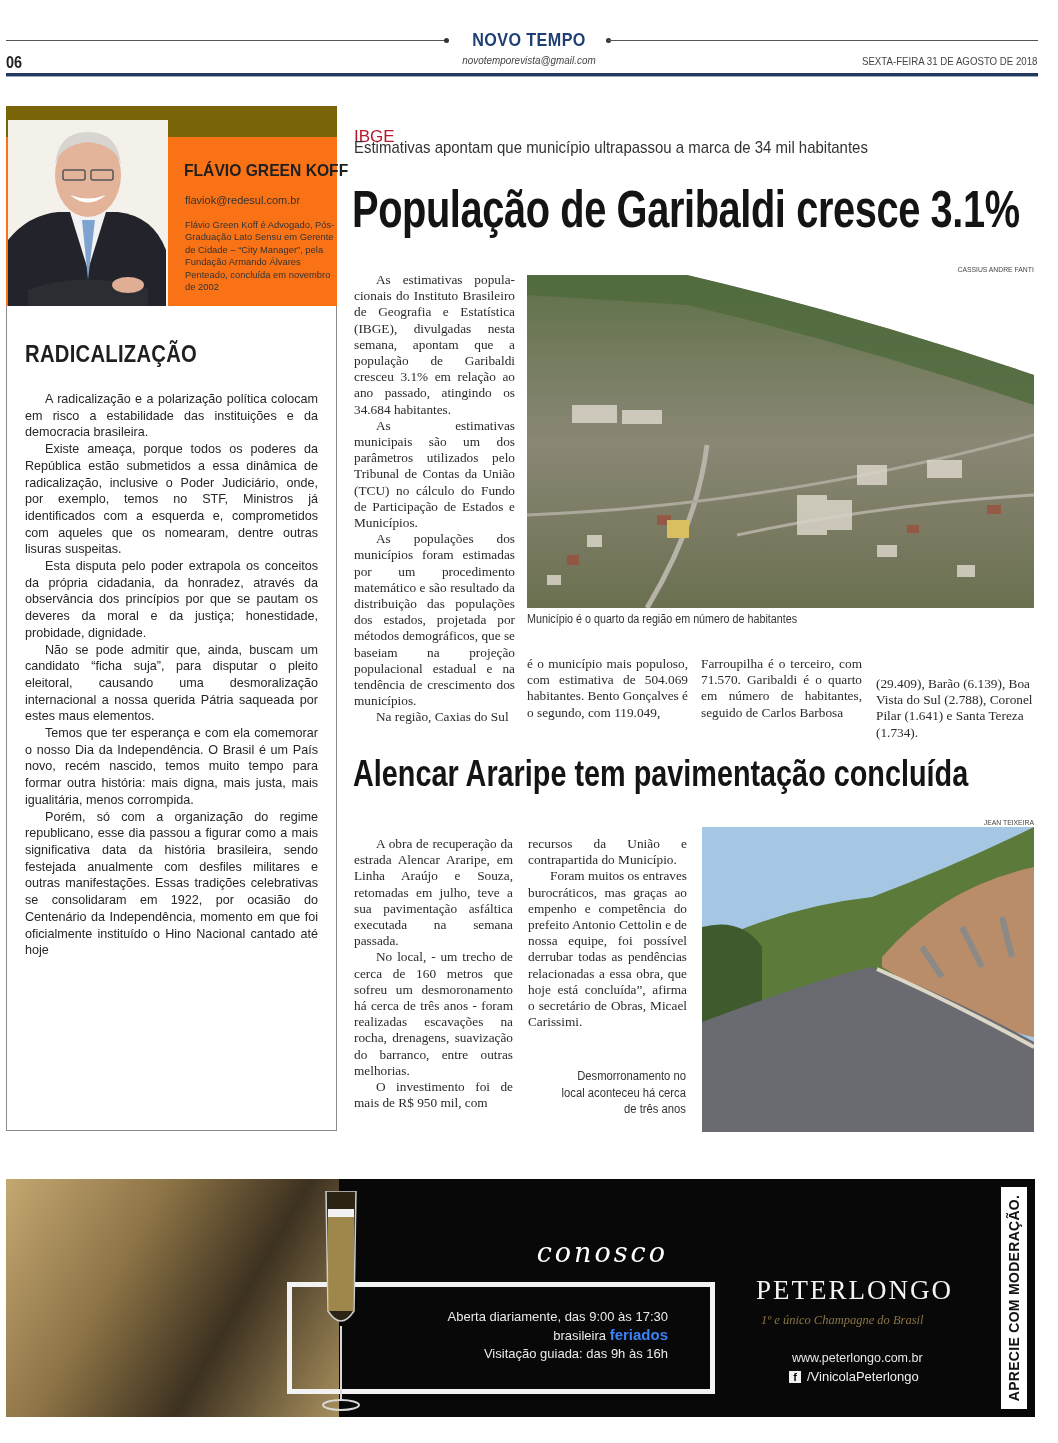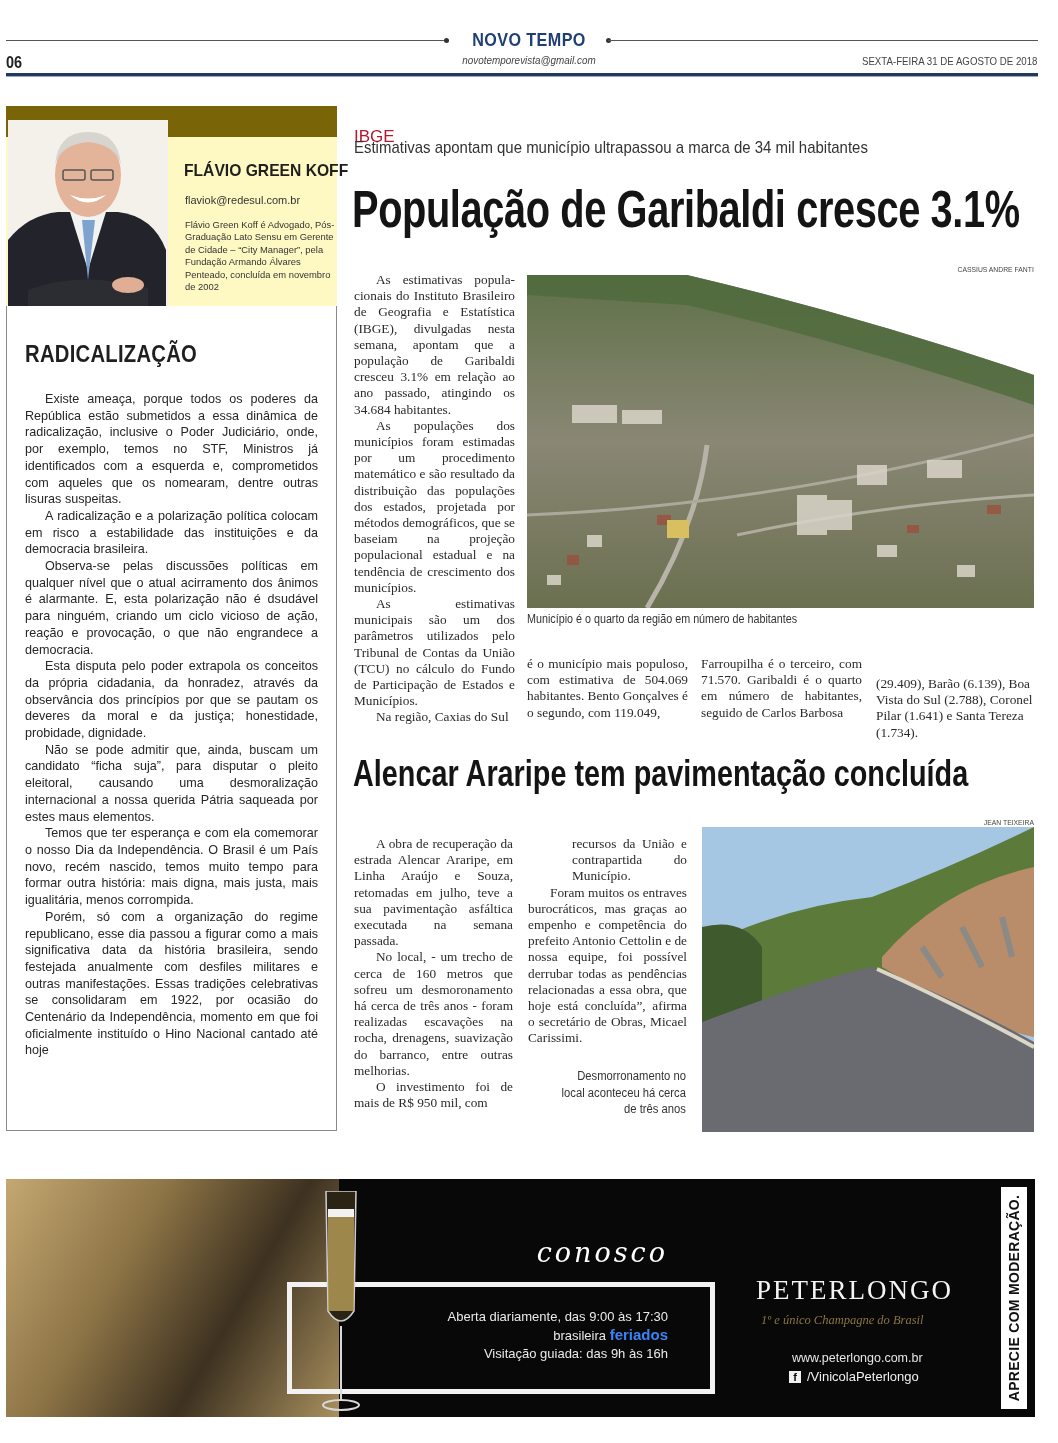--- a/index.html
+++ b/index.html
@@ -8,21 +8,21 @@
   
   .hdr-line { position: absolute; height: 1px; background: #555; top: 40px; }
   .hdr-dot { position: absolute; width: 5px; height: 5px; border-radius: 50%; background: #333; top: 38px; }
   .masthead { position: absolute; left: 0; width: 1058px; top: 29px; text-align: center; font-family: "Liberation Sans", sans-serif; font-weight: bold; font-size: 19px; color: #1f3f74; transform: scaleX(0.85); letter-spacing: 0.5px; }
   .mail { position: absolute; left: 0; width: 1058px; top: 54px; text-align: center; font-size: 11px; font-style: italic; color: #444; transform: scaleX(0.9); }
   .pgnum { position: absolute; left: 6px; top: 53px; font-weight: bold; font-size: 17px; color: #222; transform: scaleX(0.85); transform-origin: left; }
   .date { position: absolute; right: 20px; top: 55px; font-size: 11px; color: #444; transform: scaleX(0.88); transform-origin: right; }
   .hdr-rule { position: absolute; left: 6px; right: 20px; top: 73px; height: 4px; background: #22385e; border-bottom: 1px solid #9ab; }
 
   
-  .author-box { position: absolute; left: 6px; top: 106px; width: 331px; height: 200px; background: #fef9c3; }
+  .author-box { position: absolute; left: 6px; top: 106px; width: 331px; height: 200px; background: #f97316; }
   .author-band { position: absolute; left: 0; top: 0; width: 100%; height: 31px; background: #7a6408; }
   .author-photo { position: absolute; left: 2px; top: 14px; width: 160px; height: 186px; }
   .author-name { position: absolute; left: 178px; top: 55px; font-weight: bold; font-size: 17px; color: #1f1f1f; transform: scaleX(0.92); transform-origin: left; white-space: nowrap; }
   .author-mail { position: absolute; left: 179px; top: 88px; font-size: 11px; color: #333; }
   .author-bio { position: absolute; left: 179px; top: 113px; font-size: 9.4px; line-height: 12.4px; color: #333; width: 150px; }
 
   .col-box { position: absolute; left: 6px; top: 306px; width: 331px; height: 825px; border: 1px solid #8a8a8a; border-top: none; }
   .col-title { position: absolute; left: 25px; top: 341px; font-weight: bold; font-size: 23px; color: #1f1f1f; transform: scaleX(0.88); transform-origin: left; letter-spacing: 0.3px; }
   .col-text { position: absolute; left: 25px; top: 391px; width: 293px; font-size: 12.6px; line-height: 16.7px; color: #262626; text-align: justify; }
   .col-text p { text-indent: 20px; }
@@ -38,21 +38,21 @@
   .photo1 { position: absolute; left: 527px; top: 275px; width: 507px; height: 333px; overflow: hidden; }
   .caption1 { position: absolute; left: 527px; top: 612px; font-size: 12.5px; color: #333; transform: scaleX(0.86); transform-origin: left; white-space: nowrap; }
   .art1-c2 { position: absolute; left: 527px; top: 656px; width: 161px; }
   .art1-c3 { position: absolute; left: 701px; top: 656px; width: 161px; }
   .art1-c4 { position: absolute; left: 876px; top: 676px; width: 160px; }
 
   
   .headline2 { position: absolute; left: 353px; top: 753px; font-weight: bold; font-size: 36px; color: #141414; transform: scaleX(0.8); transform-origin: left; white-space: nowrap; }
   .art2-c1 { position: absolute; left: 354px; top: 836px; width: 159px; }
   .art2-c2 { position: absolute; left: 528px; top: 836px; width: 159px; }
-  .art2-c2 p.first { text-indent: 0; margin-left: 44px; }
+  .art2-c2 p.first { text-indent: 0; }
   .caption2 { position: absolute; left: 540px; top: 1068px; width: 146px; text-align: right; font-size: 12.5px; line-height: 16.7px; color: #333; transform: scaleX(0.9); transform-origin: right; }
   .photo2 { position: absolute; left: 702px; top: 827px; width: 332px; height: 305px; overflow: hidden; }
 
   
   .ad { position: absolute; left: 6px; top: 1179px; width: 1029px; height: 238px; background: #080808; overflow: hidden; }
   .ad-left { position: absolute; left: 0; top: 0; width: 333px; height: 238px; background: linear-gradient(120deg, #c4a872 0%, #8d7446 35%, #3d3120 65%, #a8905e 100%); }
   .ad-frame { position: absolute; left: 281px; top: 103px; width: 428px; height: 112px; border: 5px solid #f2f2f2; }
   .ad-glass { position: absolute; left: 310px; top: 12px; width: 50px; height: 222px; }
   .ad-h1 { position: absolute; left: 380px; top: 30px; width: 282px; text-align: right; font-size: 22px; color: #f4f4f4; letter-spacing: 0.3px; }
   .ad-h2 { position: absolute; left: 380px; top: 58px; width: 282px; text-align: right; font-family: "DejaVu Serif", serif; font-style: italic; font-size: 27px; color: #ffffff; letter-spacing: 3px; }
@@ -97,38 +97,37 @@
     <path d="M20 170 Q70 150 140 168 L140 186 L20 186 Z" fill="#2c2d33"></path>
     <ellipse cx="120" cy="165" rx="16" ry="8" fill="#e0ae94"></ellipse>
   </svg>
   <div class="author-name">FLÁVIO GREEN KOFF</div>
   <div class="author-mail">flaviok@redesul.com.br</div>
   <div class="author-bio">Flávio Green Koff é Advogado, Pós-Graduação Lato Sensu em Gerente de Cidade – “City Manager”, pela Fundação Armando Álvares Penteado, concluída em novembro de 2002</div>
 </div>
 <div class="col-box"></div>
 <div class="col-title">RADICALIZAÇÃO</div>
 <div class="col-text">
+  <p>A radicalização e a polarização política colocam em risco a estabilidade das instituições e da democracia brasileira.</p>
   <p>Existe ameaça, porque todos os poderes da República estão submetidos a essa dinâmica de radicalização, inclusive o Poder Judiciário, onde, por exemplo, temos no STF, Ministros já identificados com a esquerda e, comprometidos com aqueles que os nomearam, dentre outras lisuras suspeitas.</p>
-  <p>A radicalização e a polarização política colocam em risco a estabilidade das instituições e da democracia brasileira.</p>
-  <p>Observa-se pelas discussões políticas em qualquer nível que o atual acirramento dos ânimos é alarmante. E, esta polarização não é dsudável para ninguém, criando um ciclo vicioso de ação, reação e provocação, o que não engrandece a democracia.</p>
   <p>Esta disputa pelo poder extrapola os conceitos da própria cidadania, da honradez, através da observância dos princípios por que se pautam os deveres da moral e da justiça; honestidade, probidade, dignidade.</p>
   <p>Não se pode admitir que, ainda, buscam um candidato “ficha suja”, para disputar o pleito eleitoral, causando uma desmoralização internacional a nossa querida Pátria saqueada por estes maus elementos.</p>
   <p>Temos que ter esperança e com ela comemorar o nosso Dia da Independência. O Brasil é um País novo, recém nascido, temos muito tempo para formar outra história: mais digna, mais justa, mais igualitária, menos corrompida.</p>
   <p>Porém,  só com a organização do regime republicano, esse dia passou a figurar como a mais significativa data da história brasileira, sendo festejada anualmente com desfiles militares e outras manifestações. Essas tradições celebrativas se consolidaram em 1922, por ocasião do Centenário da Independência, momento em que foi oficialmente instituído o Hino Nacional cantado até hoje</p>
 </div>
 
 <div class="kicker">IBGE</div>
 <div class="subhead">Estimativas apontam que município ultrapassou a marca de 34 mil habitantes</div>
 <div class="headline">População de Garibaldi cresce 3.1%</div>
 <div class="credit" style="right:24px; top:265px;">CASSIUS ANDRE FANTI</div>
 
 <div class="art1-c1 serif">
   <p>As estimativas popula-cionais do Instituto Brasileiro de Geografia e Estatística (IBGE), divulgadas nesta semana, apontam que a população de Garibaldi cresceu 3.1% em relação ao ano passado, atingindo os 34.684 habitantes.</p>
+  <p>As estimativas municipais são um dos parâmetros utilizados pelo Tribunal de Contas da União (TCU) no cálculo do Fundo de Participação de Estados e Municípios.</p>
   <p>As populações dos municípios foram estimadas por um procedimento matemático e são resultado da distribuição das populações dos estados, projetada por métodos demográficos, que se baseiam na projeção populacional estadual e na tendência de crescimento dos municípios.</p>
-  <p>As estimativas municipais são um dos parâmetros utilizados pelo Tribunal de Contas da União (TCU) no cálculo do Fundo de Participação de Estados e Municípios.</p>
   <p>Na região, Caxias do Sul</p>
 </div>
 
 <svg class="photo1" viewBox="0 0 507 333" preserveAspectRatio="none">
   <defs>
     <linearGradient id="g1" x1="0" y1="0" x2="0" y2="1">
       <stop offset="0" stop-color="#5f7148"></stop>
       <stop offset="0.5" stop-color="#8a8775"></stop>
       <stop offset="1" stop-color="#6b7050"></stop>
     </linearGradient>

